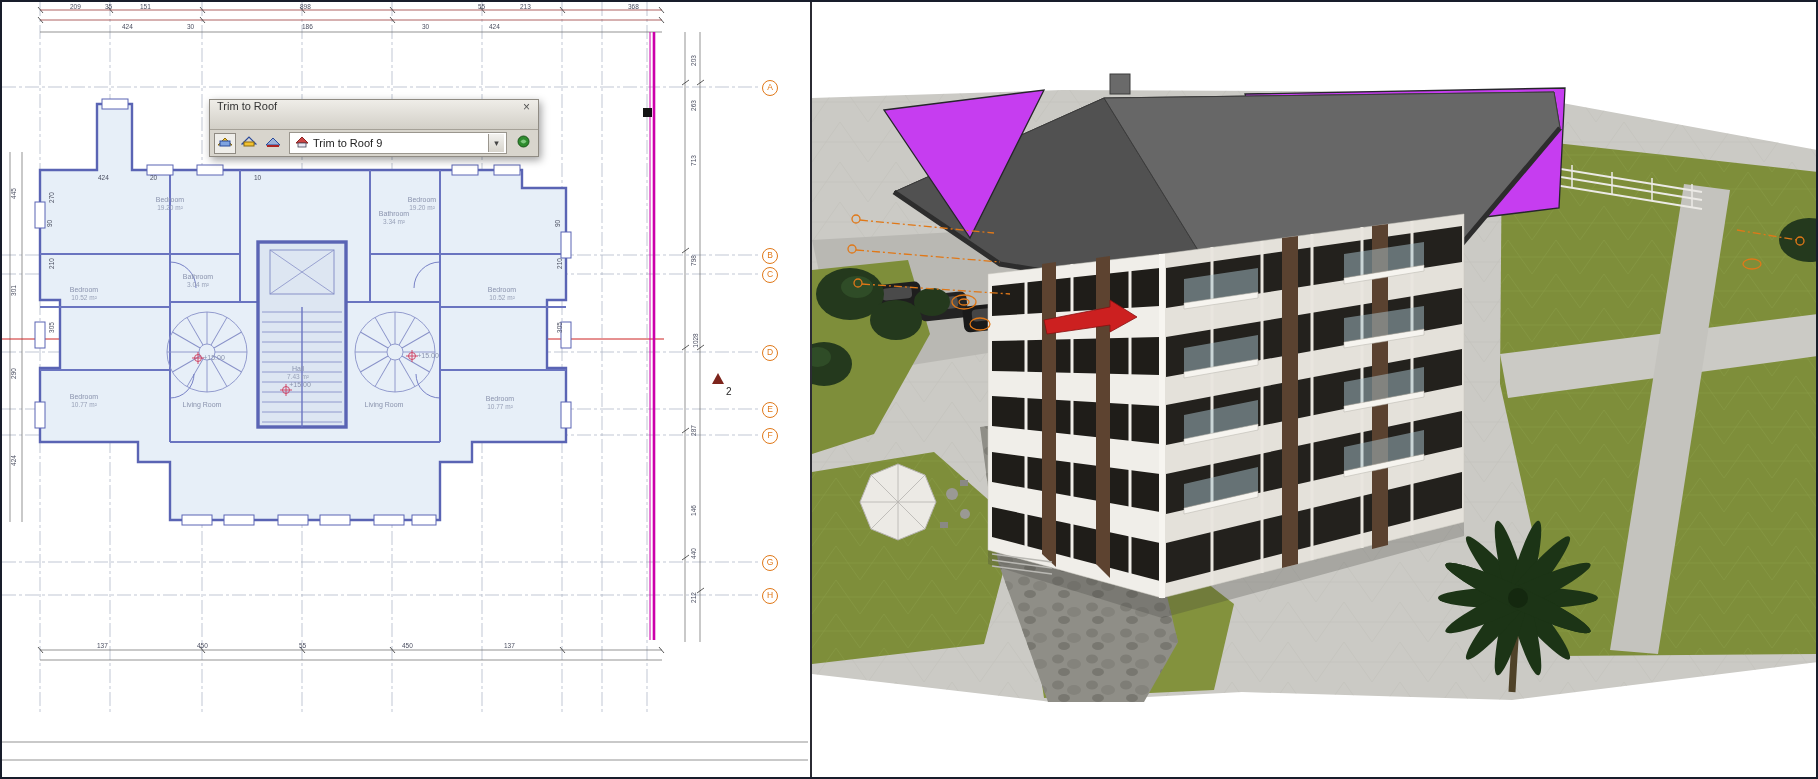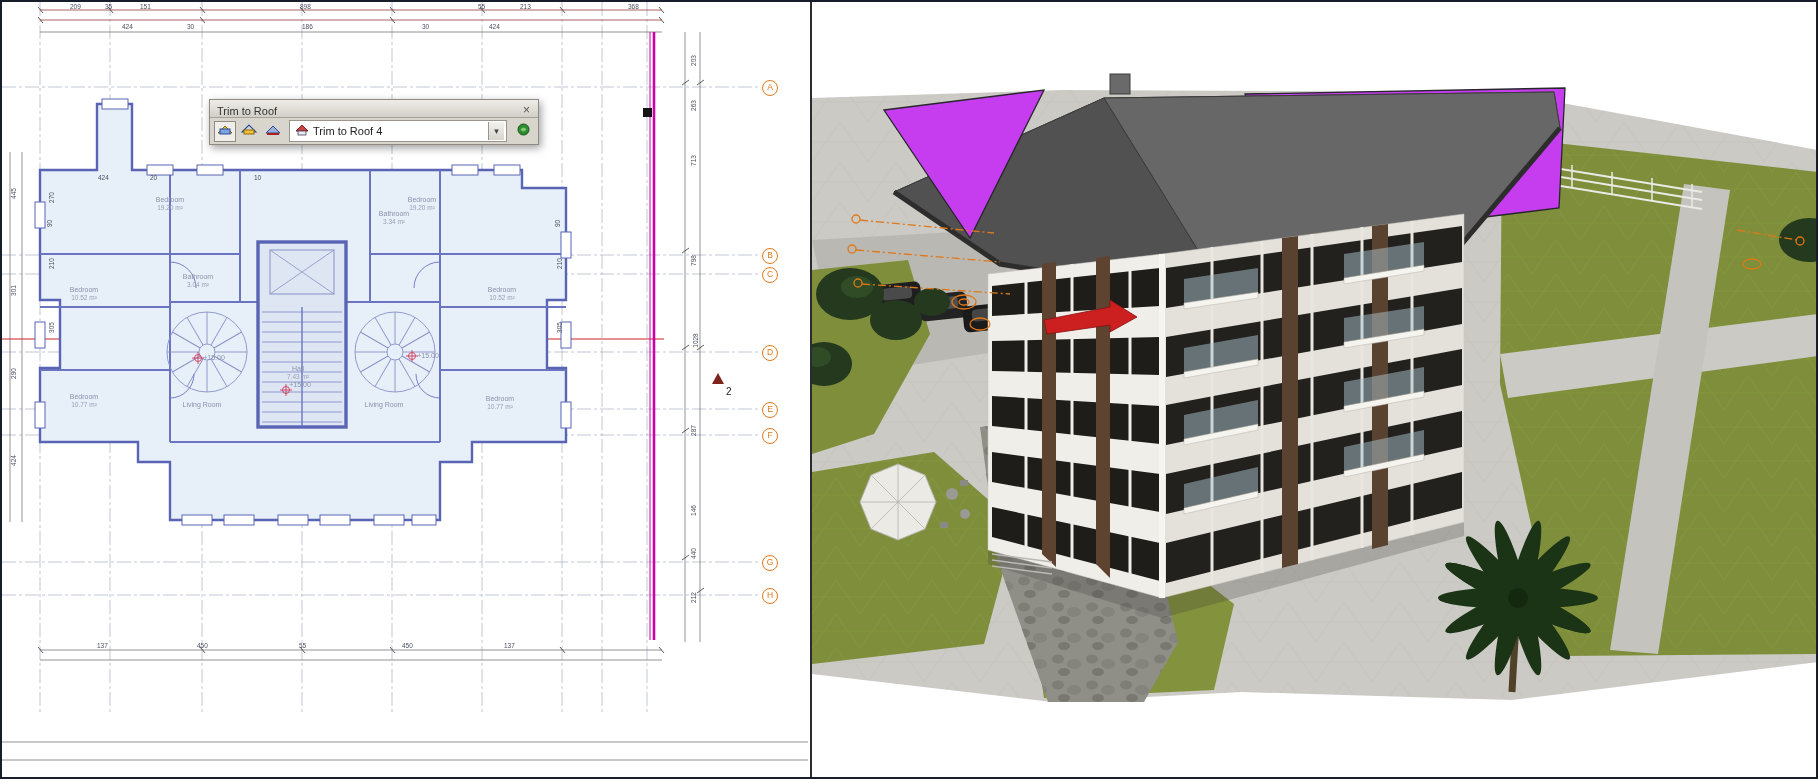--- a/index.html
+++ b/index.html
@@ -10,21 +10,21 @@
   .room-label{position:absolute;text-align:center;font-size:7px;color:#8a93ad;line-height:1.3;transform:translateX(-50%);white-space:nowrap;z-index:3;}
   .room-label .area{display:block;font-size:6.5px;color:#98a1b8;}
   .elev{position:absolute;font-size:7px;color:#8a93ad;transform:translateX(-50%);z-index:3;white-space:nowrap;}
   .dim{position:absolute;font-size:6.5px;color:#4a4e60;white-space:nowrap;z-index:3;}
   .dim.v{transform:rotate(-90deg);transform-origin:center;}
   .bubble{position:absolute;width:14px;height:14px;border:1.3px solid #e07818;border-radius:50%;background:#fff;color:#e07818;font-size:8.5px;line-height:13px;text-align:center;z-index:3;}
   .section-triangle{position:absolute;width:0;height:0;border-left:6px solid transparent;border-right:6px solid transparent;border-bottom:11px solid #7d241c;z-index:3;}
   .section-label{position:absolute;font-size:10px;color:#222;z-index:3;}
   
   .dialog{position:absolute;width:328px;background:#d8d5cd;border:1px solid #8f8b83;box-shadow:2px 3px 8px rgba(0,0,0,.38);z-index:10;}
-  .dialog-titlebar{height:17px;background:linear-gradient(#efede8,#d2cfc7);border-bottom:1px solid #a5a198;display:flex;align-items:flex-end;font-size:11px;color:#333;padding:0 4px 0 7px;}
+  .dialog-titlebar{height:17px;background:linear-gradient(#efede8,#d2cfc7);border-bottom:1px solid #a5a198;display:flex;align-items:flex-start;font-size:11px;color:#333;padding:0 4px 12px 7px;}
   .dialog-title{flex:1;}
   .dialog-close{width:15px;text-align:center;color:#555;font-size:12px;}
   .dialog-body{height:26px;display:flex;align-items:center;gap:2px;padding:0 4px;}
   .tool-btn{width:22px;height:21px;border:1px solid transparent;background:transparent;display:flex;align-items:center;justify-content:center;padding:0;}
   .tool-btn.active{background:#efeeea;border:1px solid #8f8b83;}
   .combo{flex:1;height:20px;background:#fff;border:1px solid #9a968e;display:flex;align-items:center;gap:4px;padding:0 2px 0 5px;margin:0 3px;font-size:11px;color:#222;}
   .combo-text{flex:1;}
   .combo-arrow{width:15px;height:18px;background:linear-gradient(#f3f2ef,#d7d4cc);border-left:1px solid #9a968e;text-align:center;font-size:9px;line-height:18px;color:#444;}
 </style>
 </head>
@@ -236,21 +236,21 @@
           <span><svg width="16" height="13" viewBox="0 0 16 13">
                 <polygon points="1,10 8,3 15,10" fill="#9ab0d8" stroke="#2a4a9a" stroke-width="1"></polygon>
                 <line x1="2" y1="11" x2="14" y2="11" stroke="#aa2222" stroke-width="2"></line>
               </svg></span>
         </button>
         <div class="combo">
           <span><svg width="14" height="12" viewBox="0 0 14 12">
                 <polygon points="1,7 7,1 13,7" fill="#cc4444" stroke="#882222" stroke-width="1"></polygon>
                 <rect x="3" y="7" width="8" height="4" fill="#e8e8f4" stroke="#445" stroke-width="0.8"></rect>
               </svg></span>
-          <span class="combo-text">Trim to Roof 4</span>
+          <span class="combo-text">Trim to Roof 9</span>
           <span class="combo-arrow">▾</span>
         </div>
         <button class="tool-btn">
           <span><svg width="15" height="13" viewBox="0 0 15 13">
                 <circle cx="7.5" cy="6.5" r="5.5" fill="#2e8b2e" stroke="#1a551a" stroke-width="1"></circle>
                 <path d="M4.5,6.5 Q7.5,2.5 10.5,6.5 Q7.5,10.5 4.5,6.5" fill="#7ec87e"></path>
               </svg></span>
         </button>
       </div>
     </div>

